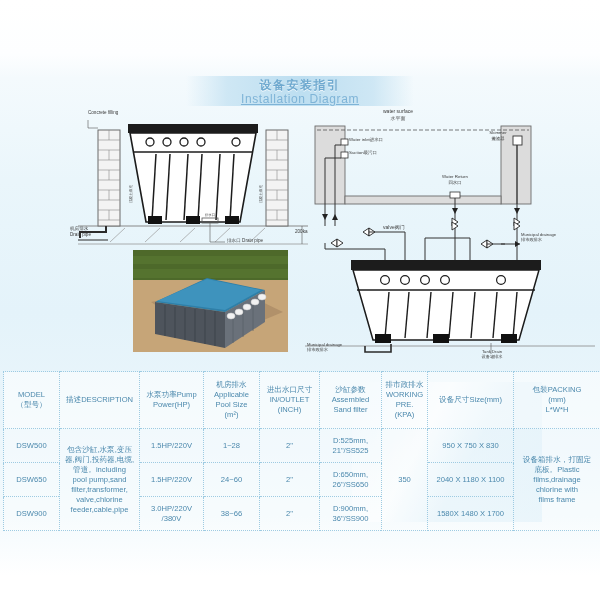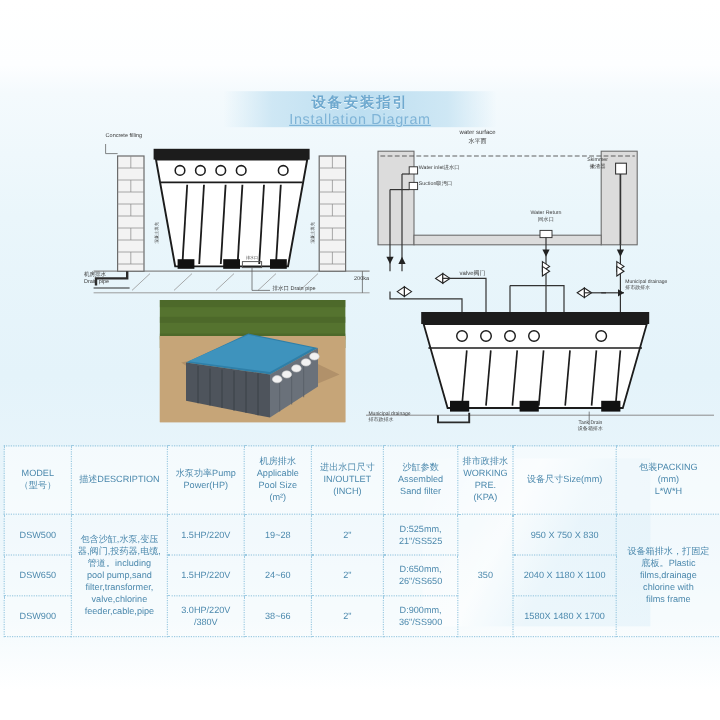--- a/index.html
+++ b/index.html
@@ -410,21 +410,21 @@
           <div>器,阀门,投药器,电缆,</div>
           <div>管道。including</div>
           <div>pool pump,sand</div>
           <div>filter,transformer,</div>
           <div>valve,chlorine</div>
           <div>feeder,cable,pipe</div>
         </td>
         <td>
           <div>1.5HP/220V</div>
         </td>
-        <td>19~28</td>
+        <td>1~28</td>
         <td>2"</td>
         <td>
           <div>D:525mm,</div>
           <div>21"/SS525</div>
         </td>
         <td rowspan="3">350</td>
         <td>950 X 750 X 830</td>
         <td rowspan="3">
           <div>设备箱排水，打固定</div>
           <div>底板。Plastic</div>

